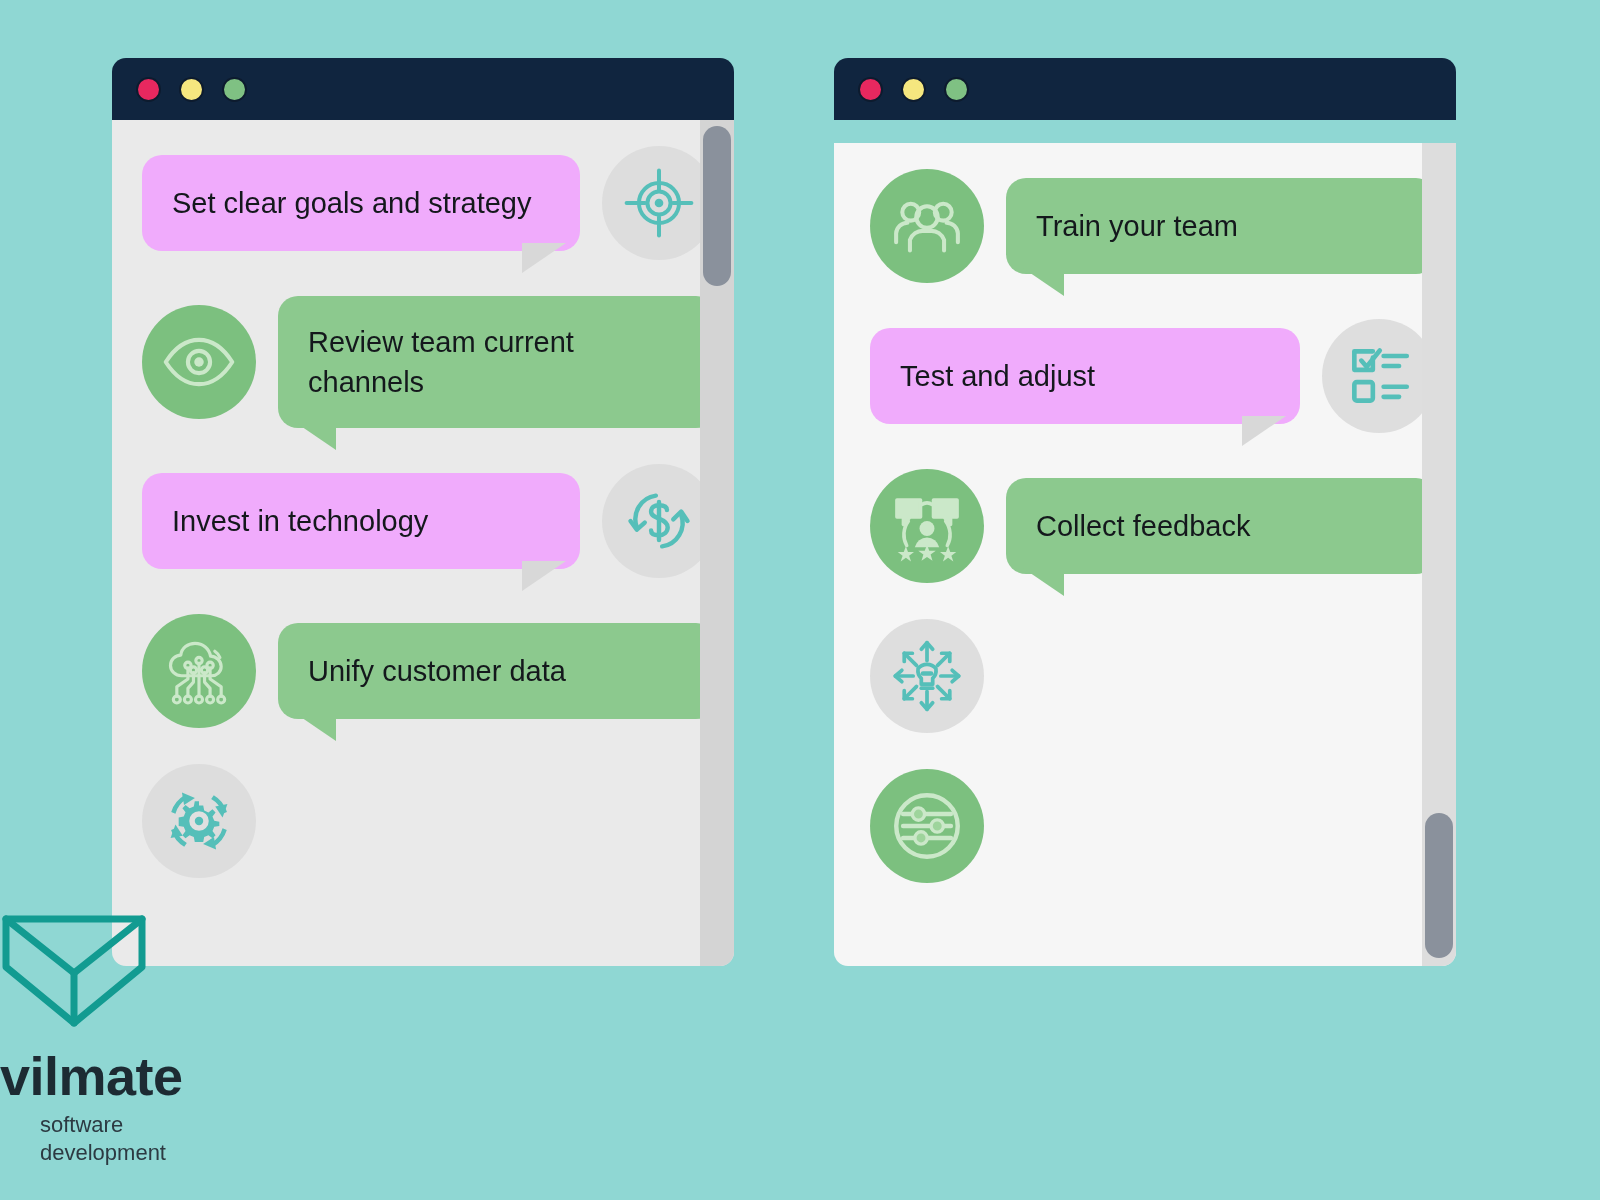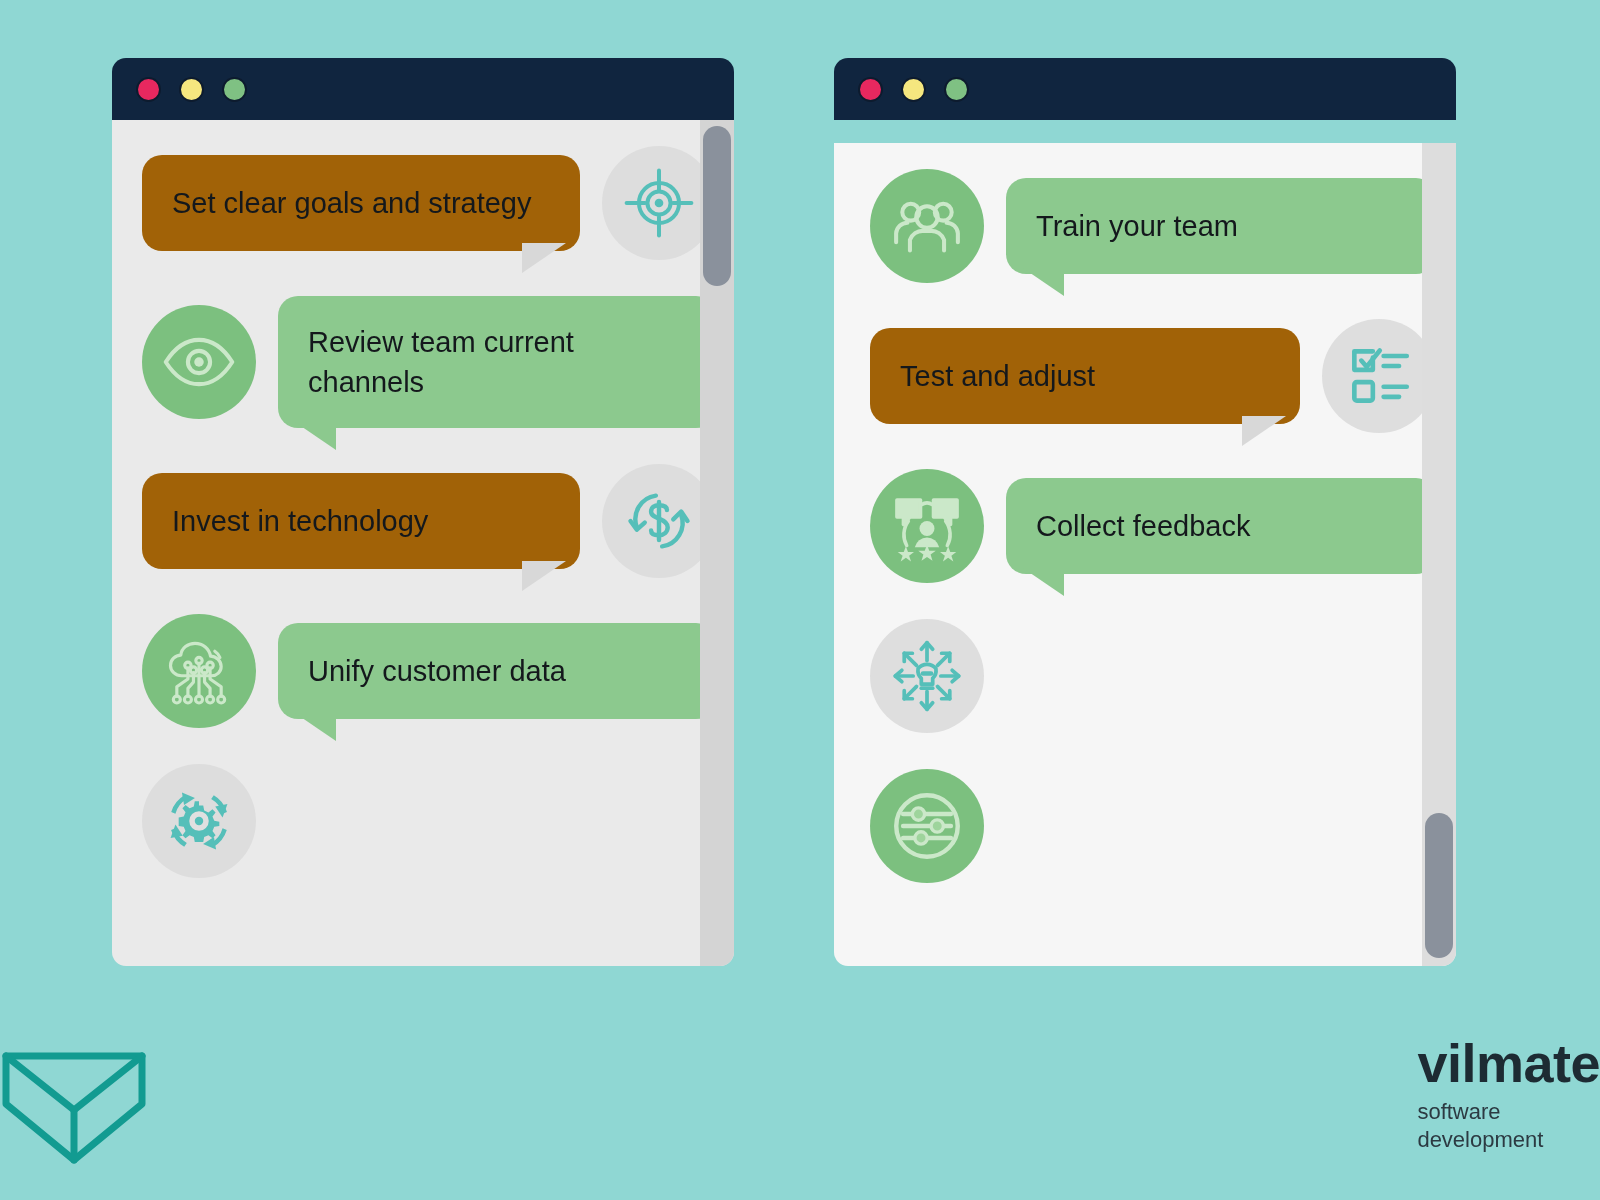--- a/index.html
+++ b/index.html
@@ -112,21 +112,21 @@
     position: relative;
     border-radius: 20px;
     padding: 26px 30px;
     font-size: 29px;
     line-height: 1.38;
     color: #14181c;
     min-height: 96px;
     display: flex;
     align-items: center;
   }
-  .bubble--grey  { background: #a16207; }
+  .bubble--grey  { background: #f0abfc; }
   .bubble--green { background: #8cc98e; }
 
   
   .bubble--grey::after {
     content: "";
     position: absolute;
     right: 14px;
     bottom: -22px;
     width: 0; height: 0;
     border-left: 0 solid transparent;
@@ -149,36 +149,37 @@
   
   .brand {
     position: absolute;
     left: 0;
     right: 0;
     bottom: 34px;
     display: flex;
     align-items: flex-start;
     justify-content: space-between;
     gap: 20px;
+    flex-direction: column;
   }
   .brand-mark { flex: 0 0 auto; margin-top: 6px; }
   .brand-text { display: flex; flex-direction: column; line-height: 1; }
   .brand-name {
     font-size: 54px;
     font-weight: 700;
     color: #1d2b33;
     letter-spacing: -0.5px;
   }
   .brand-tagline {
     font-size: 22px;
     color: #2c3a42;
     line-height: 1.25;
     margin-top: 8px;
   }
-  .brand-tagline span { display: block; }
+  .brand-tagline span { display: block; margin-left: 40px; }
 
   svg { display: block; }
 </style>
 </head>
 <body>
 
 <div class="stage">
 
   <div class="window window--left">
 

